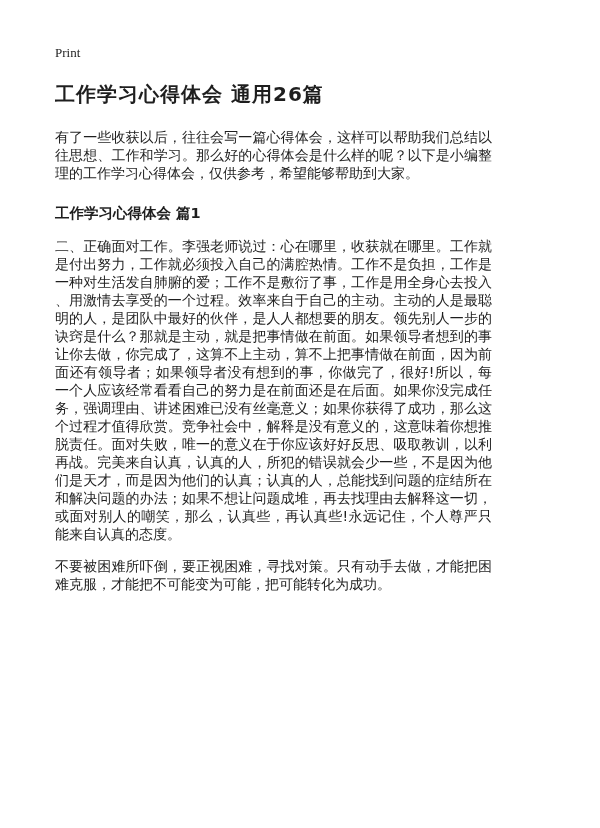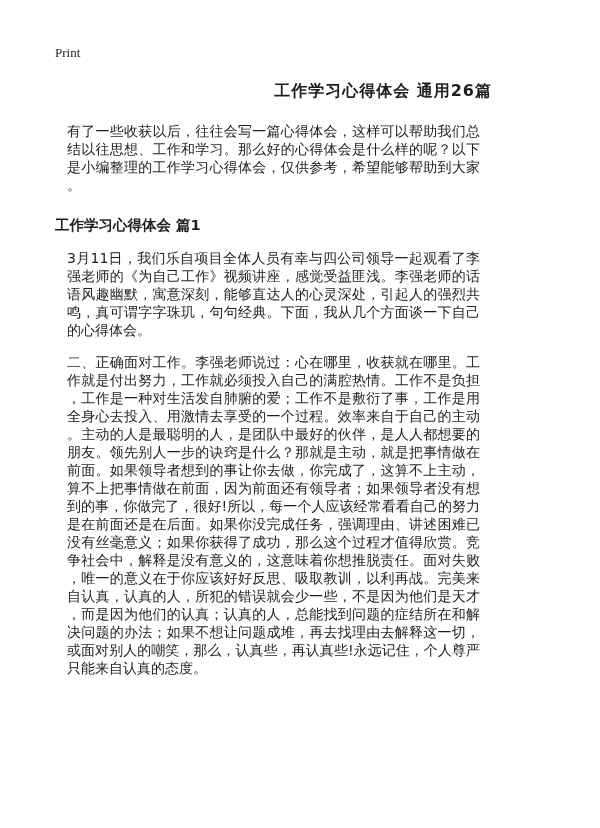--- a/index.html
+++ b/index.html
@@ -23,58 +23,58 @@
   .print-link {
     display: inline-block;
     font-family: "Liberation Serif", serif;
     font-size: 13px;
     color: #1e1e1e;
     text-decoration: none;
     cursor: pointer;
     margin: 0 0 14px 0;
   }
   .doc-title {
-    font-size: 16px;
+    font-size: 20px;
     font-weight: bold;
-    text-align: right;
+    text-align: left;
     margin: 6px 0 20px 0;
     letter-spacing: 1px;
   }
   .doc-subtitle {
     font-size: 14px;
     font-weight: normal;
     margin: 0 0 4px 0;
   }
   .section-heading {
     font-size: 14.5px;
     font-weight: bold;
     margin: 22px 0 4px 0;
   }
   p.body-para {
     font-size: 14px;
     line-height: 18px;
-    margin: 14px 12px;
+    margin: 14px 0;
     text-align: justify;
     line-break: anywhere;
     word-break: break-all;
   }
 </style>
 </head>
 <body>
 
 <div class="page">
 
   <a class="print-link">Print</a>
 
   <h1 class="doc-title">工作学习心得体会 通用26篇</h1>
 
 
   <p class="body-para">有了一些收获以后，往往会写一篇心得体会，这样可以帮助我们总结以往思想、工作和学习。那么好的心得体会是什么样的呢？以下是小编整理的工作学习心得体会，仅供参考，希望能够帮助到大家。</p>
 
   <div class="section-heading">工作学习心得体会 篇1</div>
 
-  <p class="body-para">3月11日，我们乐自项目全体人员有幸与四公司领导一起观看了李强老师的《为自己工作》视频讲座，感觉受益匪浅。李强老师的话语风趣幽默，寓意深刻，能够直达人的心灵深处，引起人的强烈共鸣，真可谓字字珠玑，句句经典。下面，我从几个方面谈一下自己的心得体会。</p>
 
 
   <p class="body-para">二、正确面对工作。李强老师说过：心在哪里，收获就在哪里。工作就是付出努力，工作就必须投入自己的满腔热情。工作不是负担，工作是一种对生活发自肺腑的爱；工作不是敷衍了事，工作是用全身心去投入、用激情去享受的一个过程。效率来自于自己的主动。主动的人是最聪明的人，是团队中最好的伙伴，是人人都想要的朋友。领先别人一步的诀窍是什么？那就是主动，就是把事情做在前面。如果领导者想到的事让你去做，你完成了，这算不上主动，算不上把事情做在前面，因为前面还有领导者；如果领导者没有想到的事，你做完了，很好!所以，每一个人应该经常看看自己的努力是在前面还是在后面。如果你没完成任务，强调理由、讲述困难已没有丝毫意义；如果你获得了成功，那么这个过程才值得欣赏。竞争社会中，解释是没有意义的，这意味着你想推脱责任。面对失败，唯一的意义在于你应该好好反思、吸取教训，以利再战。完美来自认真，认真的人，所犯的错误就会少一些，不是因为他们是天才，而是因为他们的认真；认真的人，总能找到问题的症结所在和解决问题的办法；如果不想让问题成堆，再去找理由去解释这一切，或面对别人的嘲笑，那么，认真些，再认真些!永远记住，个人尊严只能来自认真的态度。</p>
 
+  <p class="body-para">不要被困难所吓倒，要正视困难，寻找对策。只有动手去做，才能把困难克服，才能把不可能变为可能，把可能转化为成功。</p>
 
 </div>
 
 </body></html>

